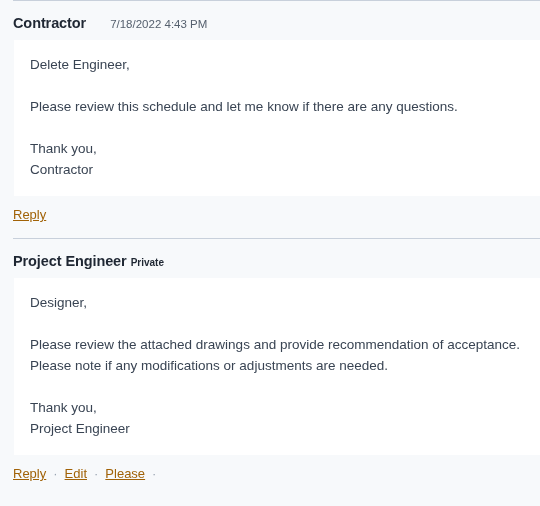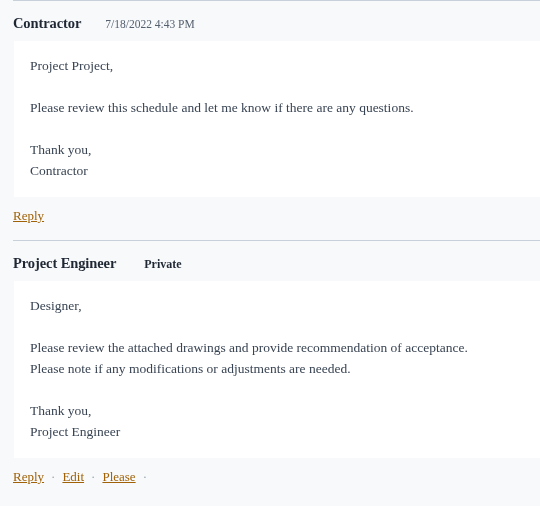--- a/index.html
+++ b/index.html
@@ -25,21 +25,20 @@
   
   .divider {
     height: 1px;
     background: #c8d0db;
     margin-left: 13px;
     margin-right: 0;
   }
 
   .comment {
     padding: 0;
-    font-family: Liberation Serif, serif;
   }
 
   .comment-header {
     display: flex;
     align-items: baseline;
     padding: 14px 0 9px 13px;
     gap: 0;
   }
 
   .author {
@@ -51,24 +50,24 @@
   }
 
   .timestamp {
     font-size: 11.5px;
     color: #55606e;
     margin-left: 24px;
     white-space: nowrap;
   }
 
   .privacy-badge {
-    font-size: 12px;
+    font-size: 10px;
     font-weight: bold;
     color: #1f2733;
-    margin-left: 28px;
+    margin-left: 4px;
     white-space: nowrap;
   }
 
   .comment-body {
     background: #ffffff;
     margin-left: 14px;
     margin-right: 0;
     padding: 14px 16px 16px 16px;
     box-sizing: border-box;
   }
@@ -113,21 +112,21 @@
 <div class="page">
 
   <div class="divider"></div>
 
   <div class="comment">
     <div class="comment-header">
       <span class="author">Contractor</span>
       <span class="timestamp">7/18/2022 4:43 PM</span>
     </div>
     <div class="comment-body">
-      <div class="body-line">Project Project,</div>
+      <div class="body-line">Delete Engineer,</div>
       <div class="body-line blank"></div>
       <div class="body-line">Please review this schedule and let me know if there are any questions.</div>
       <div class="body-line blank"></div>
       <div class="body-line">Thank you,</div>
       <div class="body-line">Contractor</div>
     </div>
     <div class="comment-actions">
       <a class="action-link">Reply</a>
     </div>
   </div>

